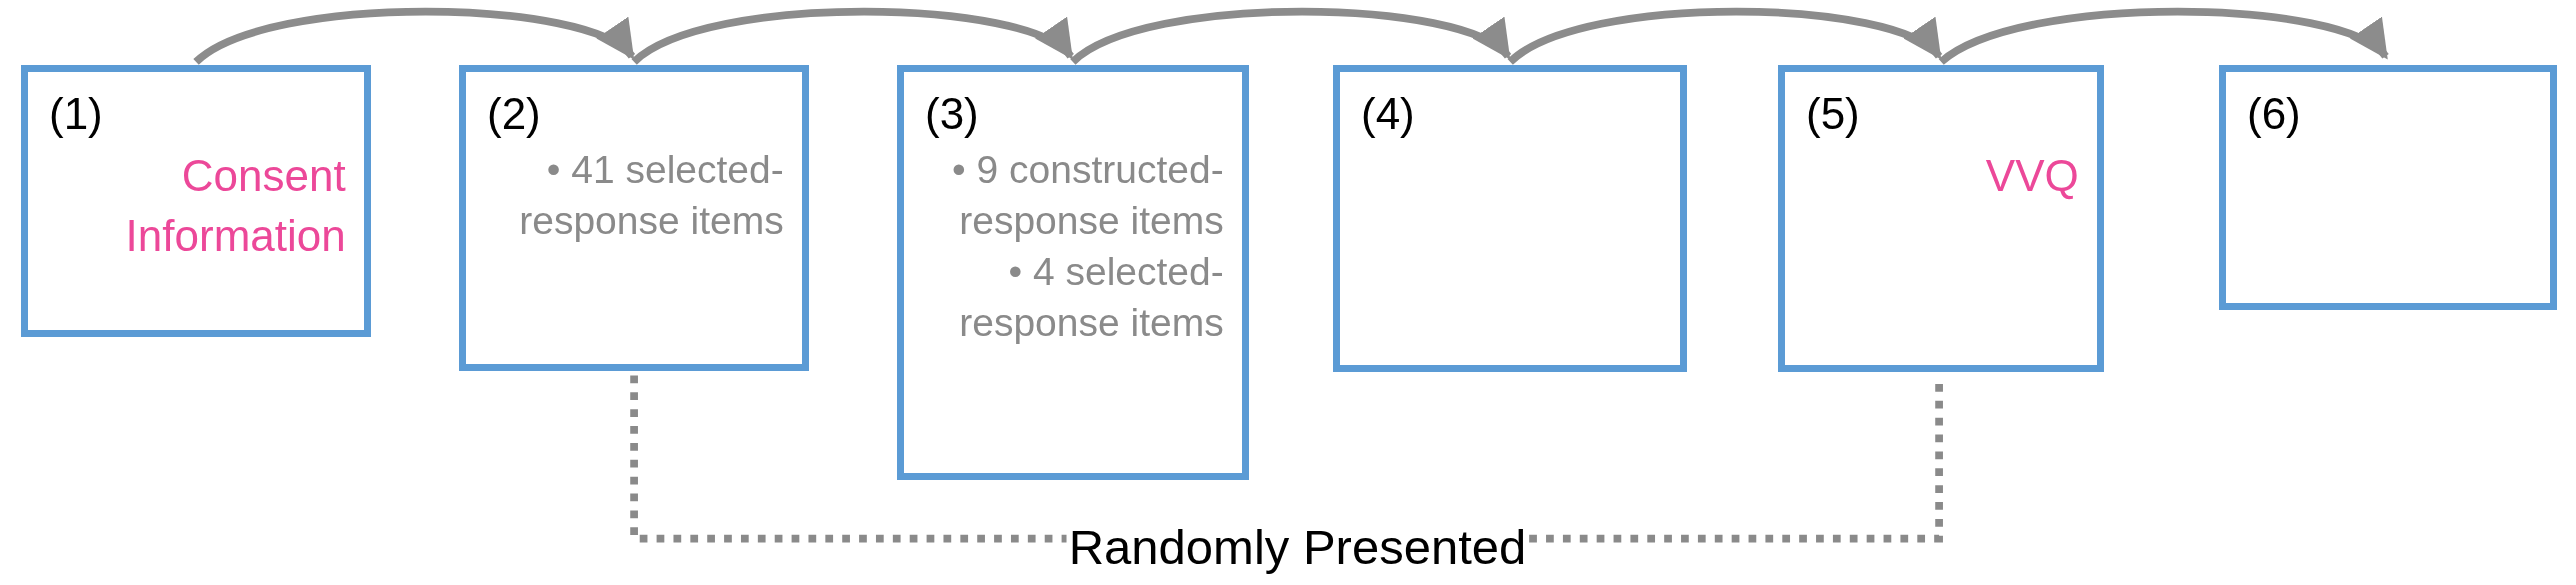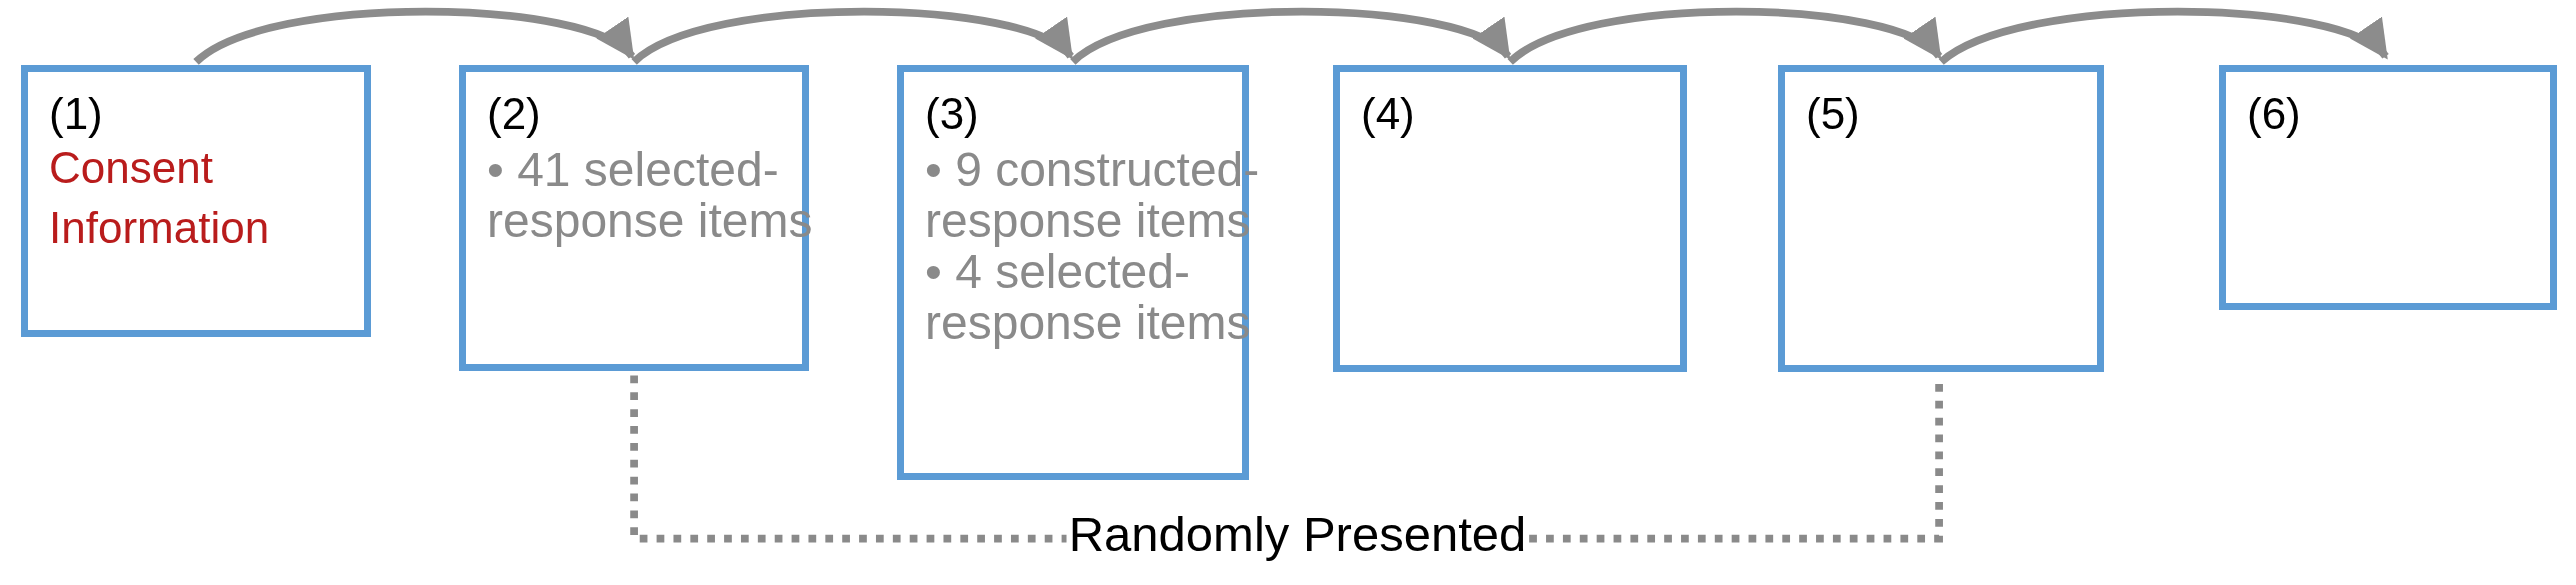--- a/index.html
+++ b/index.html
@@ -41,39 +41,39 @@
   .step-num {
     font-size: 44px;
     line-height: 49px;
     color: #000000;
     text-align: left;
     white-space: pre;
   }
   .step-title {
     font-size: 44px;
     line-height: 60px;
-    color: #b91c1c;
-    text-align: left;
+    color: #ec4899;
+    text-align: right;
     white-space: pre;
-    margin-top: 0;
+    margin-top: 8px;
   }
   .step-bullets {
     margin-top: 5.6px;
   }
   .step-bullet {
-    font-size: 48px;
+    font-size: 39px;
     line-height: 51px;
     color: #8A8A8A;
-    text-align: left;
+    text-align: right;
     white-space: pre;
   }
   .connector-label {
     position: absolute;
     left: 1066px;
-    top: 508px;
+    top: 521px;
     width: 463px;
     font-size: 49px;
     line-height: 53px;
     color: #000000;
     text-align: center;
     white-space: pre;
   }
 </style>
 </head>
 <body>
@@ -122,20 +122,21 @@
 response items</div>
     </div>
   </div>
 
   <div class="step-box box-4">
     <div class="step-num">(4)</div>
   </div>
 
   <div class="step-box box-5">
     <div class="step-num">(5)</div>
+    <div class="step-title">VVQ</div>
   </div>
 
   <div class="step-box box-6">
     <div class="step-num">(6)</div>
   </div>
 
   <div class="connector-label">Randomly Presented</div>
 
 </div>
 

